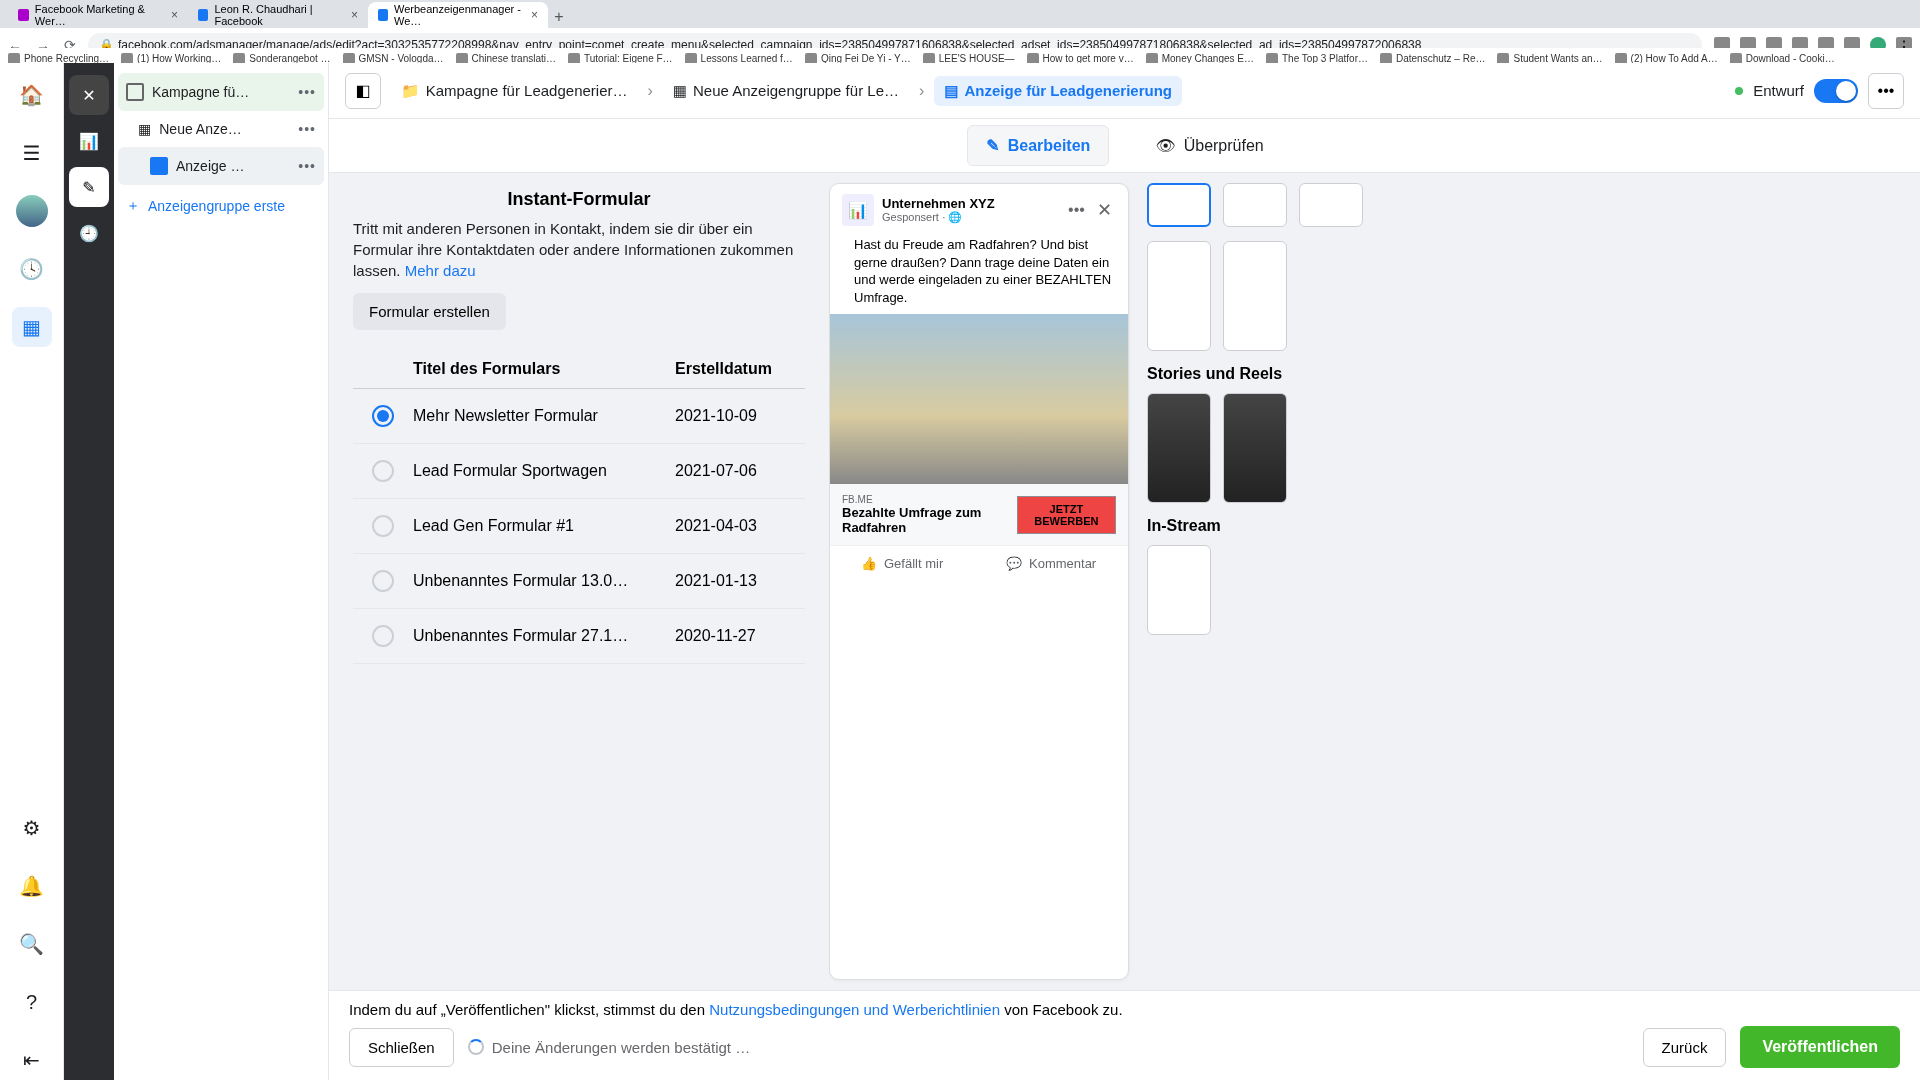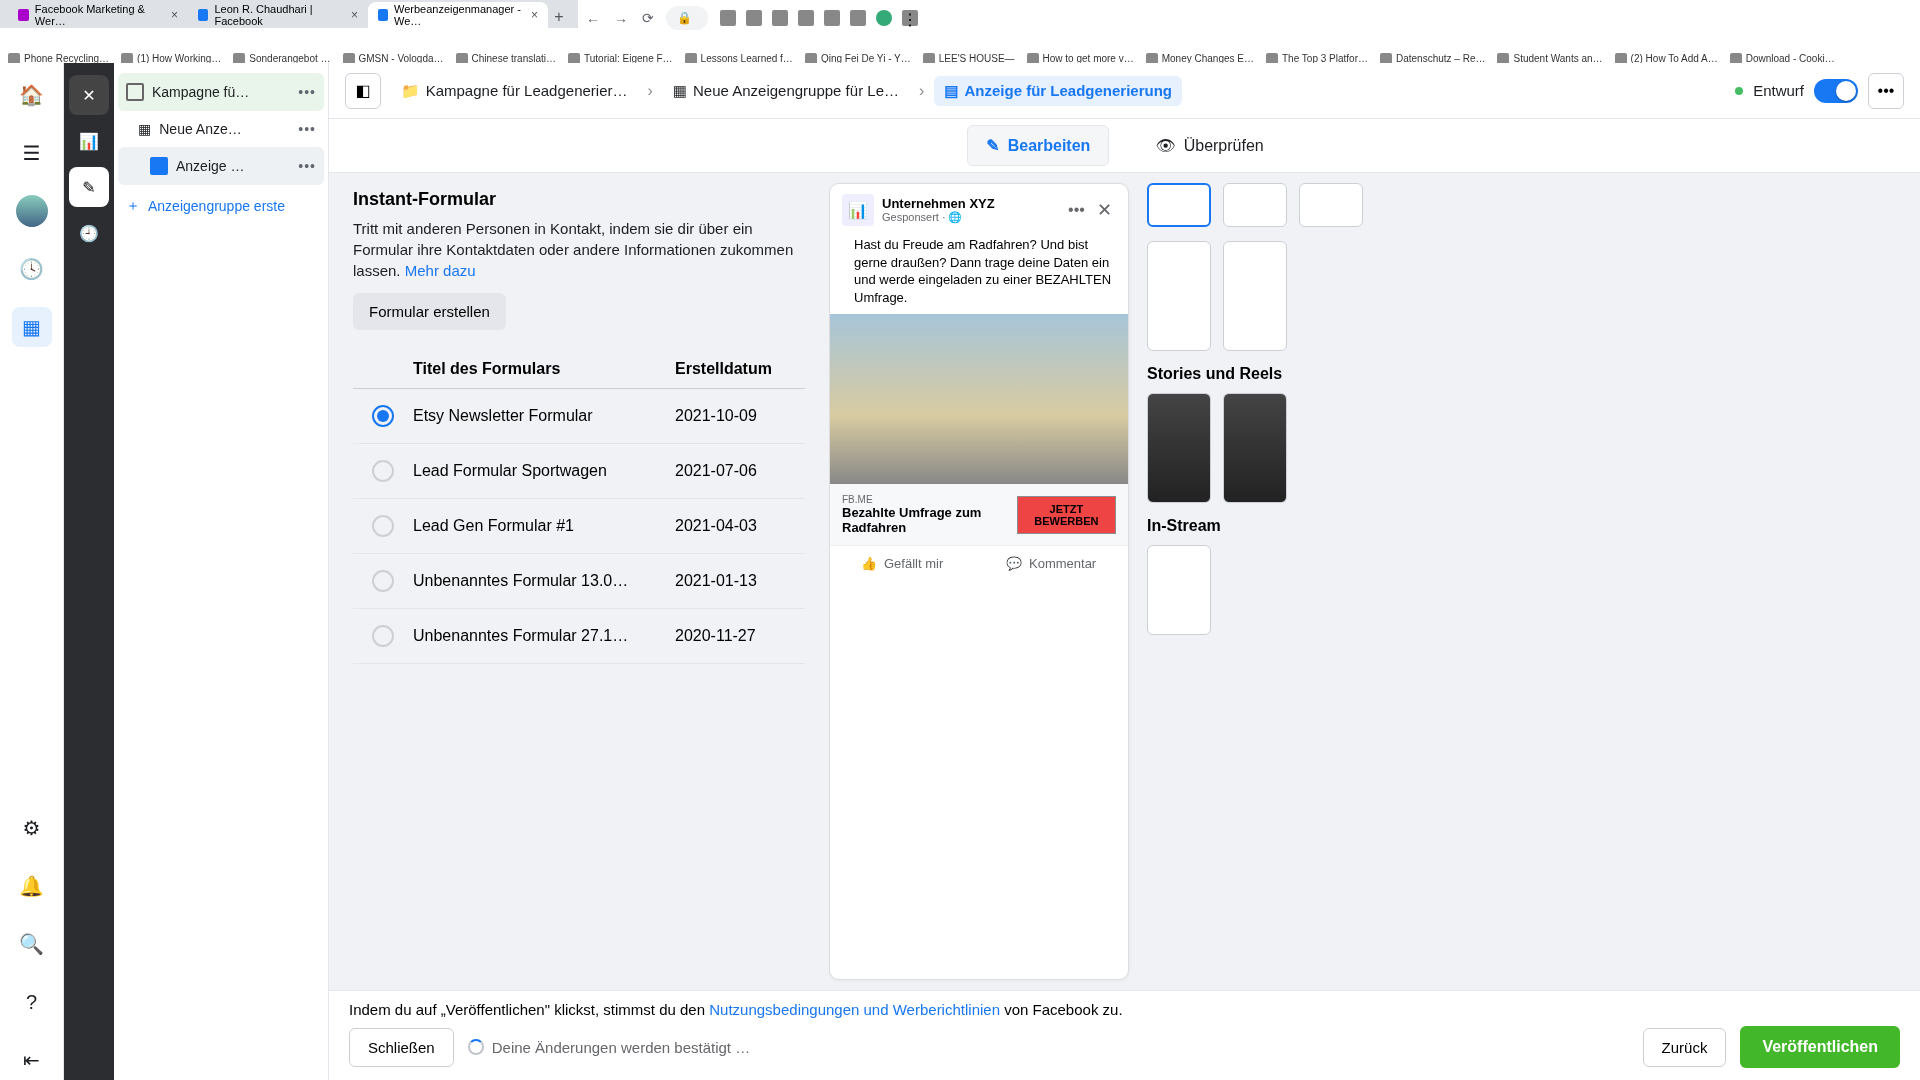--- a/index.html
+++ b/index.html
@@ -1,19 +1,19 @@
 <!DOCTYPE html>
 <html><head>
 <meta charset="utf-8">
 <style>
 * { margin: 0; padding: 0; box-sizing: border-box; font-family: -apple-system, BlinkMacSystemFont, "Segoe UI", Helvetica, Arial, sans-serif; }
 body { background: #f0f2f5; overflow: hidden; }
 
 
-.browser-chrome { height: 63px; background: #fff; border-bottom: 1px solid #ddd; display:flex; }
+.browser-chrome { height: 63px; background: #fff; border-bottom: 1px solid #ddd; display:flex; flex-direction:column; }
 .tab-bar { height: 28px; background:#dee1e6; display:flex; align-items:flex-end; padding:0 8px; gap:0; }
 .browser-tab { height:26px; background:#fff; border-radius:8px 8px 0 0; padding:0 10px; display:flex; align-items:center; gap:6px; font-size:11px; max-width:180px; min-width:120px; }
 .browser-tab.inactive { background:#dee1e6; }
 .browser-tab .favicon { width:12px;height:12px;border-radius:2px; }
 .tab-close { font-size:12px; color:#555; }
 .new-tab { width:22px;height:22px;display:flex;align-items:center;justify-content:center;color:#555;font-size:16px; }
 .addr-bar { height:35px; display:flex; align-items:center; padding:0 8px; gap:12px; }
 .nav-icons { display:flex; gap:14px; color:#5f6368; }
 .nav-icons span { font-size:14px; }
 .url-field { flex:1; height:24px; background:#f1f3f4; border-radius:12px; padding:0 12px; font-size:12px; color:#202124; display:flex; align-items:center; }
@@ -67,21 +67,21 @@
 .more-btn { width:36px;height:36px;border:1px solid #ccd0d5;border-radius:6px;display:flex;align-items:center;justify-content:center; }
 
 
 .subtab-bar { height:54px; background:#fff; display:flex; align-items:center; justify-content:center; gap:28px; border-bottom:1px solid #e4e6eb; }
 .subtab { display:flex; align-items:center; gap:8px; font-size:16px; color:#1c1e21; padding:10px 18px; border-radius:6px; }
 .subtab.active { color:#1877f2; font-weight:600; background:#f5f6f7; border:1px solid #e4e6eb;}
 
 
 .content-row { flex:1; display:flex; min-height:0; }
 .form-col { width:500px; padding:16px 24px; overflow:auto; }
-.form-col h2 { font-size:18px; margin-bottom:8px; }
+.form-col h2 { font-size:18px; margin-bottom:8px;text-align:center; }
 .desc { font-size:15px; color:#1c1e21; line-height:1.4; margin-bottom:12px; }
 .desc a { color:#1877f2; text-decoration:none; }
 .btn-grey { background:#e4e6eb; border:none; padding:10px 16px; border-radius:6px; font-size:15px; font-weight:500; cursor:pointer; }
 
 .form-table { margin-top:20px; }
 .ft-head { display:flex; padding:10px 0; border-bottom:1px solid #ccd0d5; font-size:16px; font-weight:600;}
 .ft-head .c1 { width:60px; }
 .ft-head .c2 { flex:1; }
 .ft-head .c3 { width:130px; }
 .ft-row { display:flex; align-items:center; padding:16px 0; border-bottom:1px solid #e4e6eb; font-size:16px; }
@@ -151,21 +151,21 @@
         <span class="tab-close">×</span>
       </div>
     <div class="new-tab">+</div>
   </div>
   <div class="addr-bar">
     <div class="nav-icons">
       <span>←</span>
       <span>→</span>
       <span>⟳</span>
     </div>
-    <div class="url-field"><span>🔒</span>&nbsp;</div>
+    <div class="url-field"><span>🔒</span>&nbsp;<span>facebook.com/adsmanager/manage/ads/edit?act=3032535772208998&amp;nav_entry_point=comet_create_menu&amp;selected_campaign_ids=238504997871606838&amp;selected_adset_ids=238504997871806838&amp;selected_ad_ids=238504997872006838</span></div>
     <div class="ext-icons">
       <span></span>
         <span></span>
         <span></span>
         <span></span>
         <span></span>
         <span></span>
         <span style="border-radius:50%;background:#3a7"></span>
         <span>⋮</span>
     </div>
@@ -283,21 +283,21 @@
           <div class="ft-head">
             <div class="c1"></div>
             <div class="c2">Titel des Formulars</div>
             <div class="c3">Erstelldatum</div>
           </div>
           <div id="ftbody">
               <div class="ft-row">
                 <div class="c1">
                   <div class="radio on"></div>
                 </div>
-                <div class="c2">Etsy Newsletter Formular</div>
+                <div class="c2">Mehr Newsletter Formular</div>
                 <div class="c3">2021-10-09</div>
               </div>
               <div class="ft-row">
                 <div class="c1">
                   <div class="radio "></div>
                 </div>
                 <div class="c2">Lead Formular Sportwagen</div>
                 <div class="c3">2021-07-06</div>
               </div>
               <div class="ft-row">

